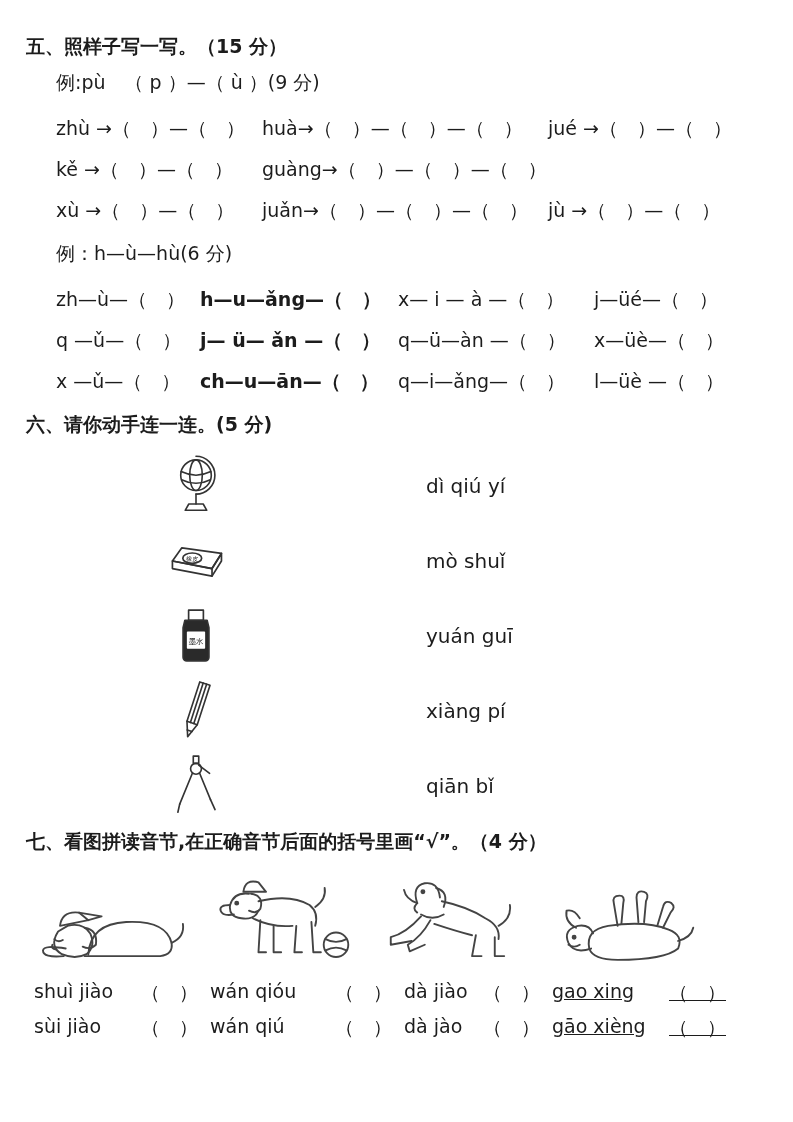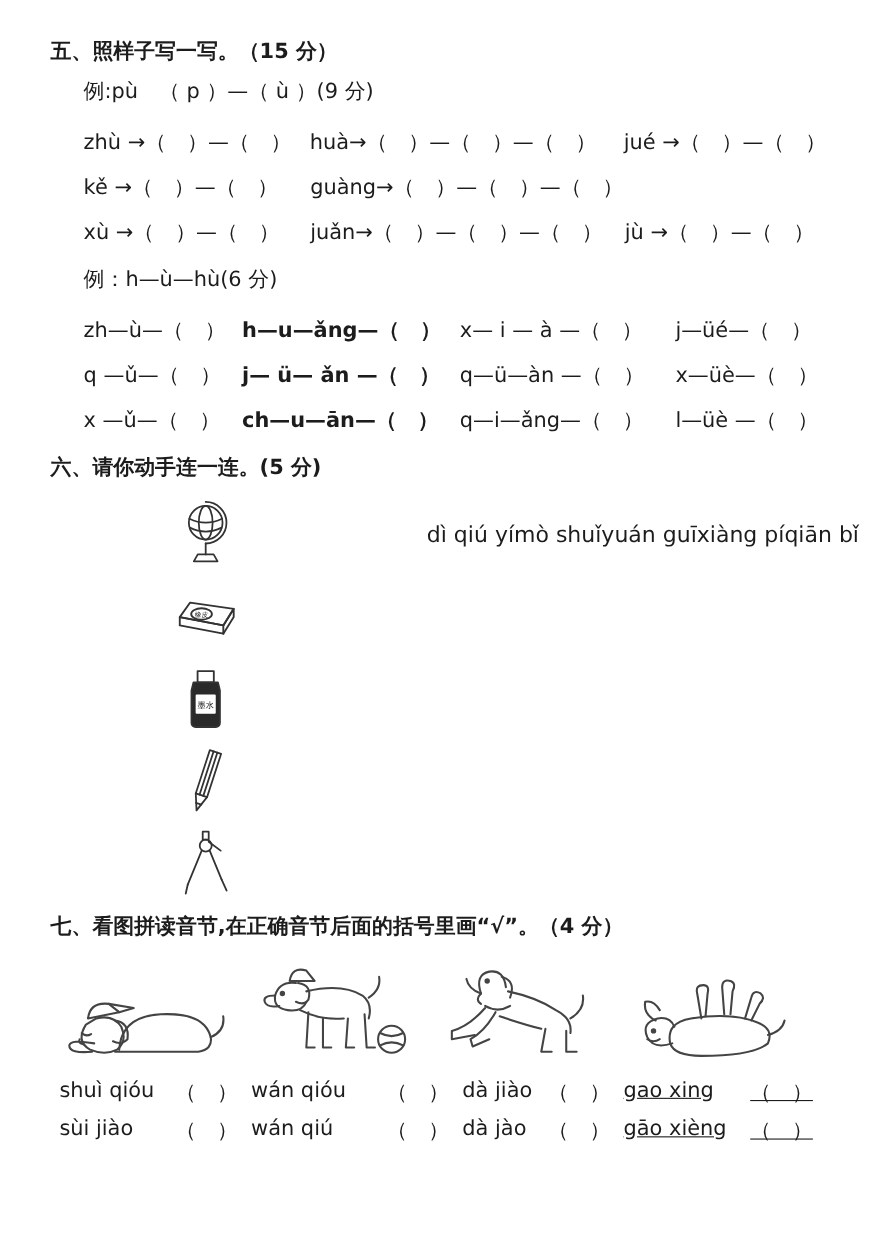--- a/index.html
+++ b/index.html
@@ -4,34 +4,34 @@
 <style>
   * { margin:0; padding:0; box-sizing:border-box; }
   html, body { width:793px; }
   body {
     height:1122px;
     background:#ffffff;
     color:#1c1c1c;
     font-family:"DejaVu Sans","Liberation Sans",sans-serif;
     overflow:hidden;
   }
-  .sheet { padding:34px 42px 16px 46px; }
+  .sheet { padding:34px 42px 16px 26px; }
 
   .sec-title { font-size:19px; font-weight:bold; margin-bottom:10px; white-space:nowrap; }
   .ex-line  { font-size:19px; margin:10px 0 12px 30px; white-space:nowrap; }
 
   .p-row { display:flex; align-items:center; height:41px; margin-left:30px; font-size:19px; white-space:nowrap; }
   .dc-0 { width:206px; } .dc-1 { width:286px; }
   .cb-0 { width:144px; } .cb-1 { width:198px;font-weight:bold; } .cb-2 { width:196px; }
 
   .sec6 { margin-top:10px; }
   .connect { display:flex; margin:4px 0 6px 0; }
   .connect-images { margin-left:108px; width:124px; display:flex; flex-direction:column; }
   .img-box { height:75px; display:flex; align-items:center; justify-content:center; }
-  .connect-labels { margin-left:168px; display:flex; flex-direction:row; }
+  .connect-labels { margin-left:168px; display:flex; flex-direction:column; }
   .pin-label { height:75px; display:flex; align-items:center; font-size:20px; white-space:nowrap; }
 
   .sec7 { margin-top:4px; }
   .dogs-row { display:flex; margin-top:6px; }
   .dog-box { width:172px; height:110px; display:flex; align-items:flex-end; justify-content:center; }
   .opt-row { display:flex; font-size:19px; height:35px; align-items:center; margin-left:8px; white-space:nowrap; }
   .opt-cell { display:flex; justify-content:space-between; padding-right:12px; }
   .oc-0 { width:176px; } .oc-1 { width:194px; } .oc-2 { width:148px; } .oc-3 { width:186px;text-decoration:underline; }
 
   svg .ink { stroke:#333; stroke-width:1.8; fill:none; stroke-linecap:round; stroke-linejoin:round; }
@@ -238,21 +238,21 @@
             <path d="M22 78 Q28 82 34 78"></path>
             <path d="M138 74 Q152 70 154 60"></path>
           </g>
         </svg>
       </div>
 
     </div>
 
     <div class="opt-row">
       <span class="opt-cell oc-0">
-        <span>shuì qióu</span>
+        <span>shuì jiào</span>
         <span>（　）</span>
       </span>
       <span class="opt-cell oc-1">
         <span>wán qióu</span>
         <span>（　）</span>
       </span>
       <span class="opt-cell oc-2">
         <span>dà jiào</span>
         <span>（　）</span>
       </span>

